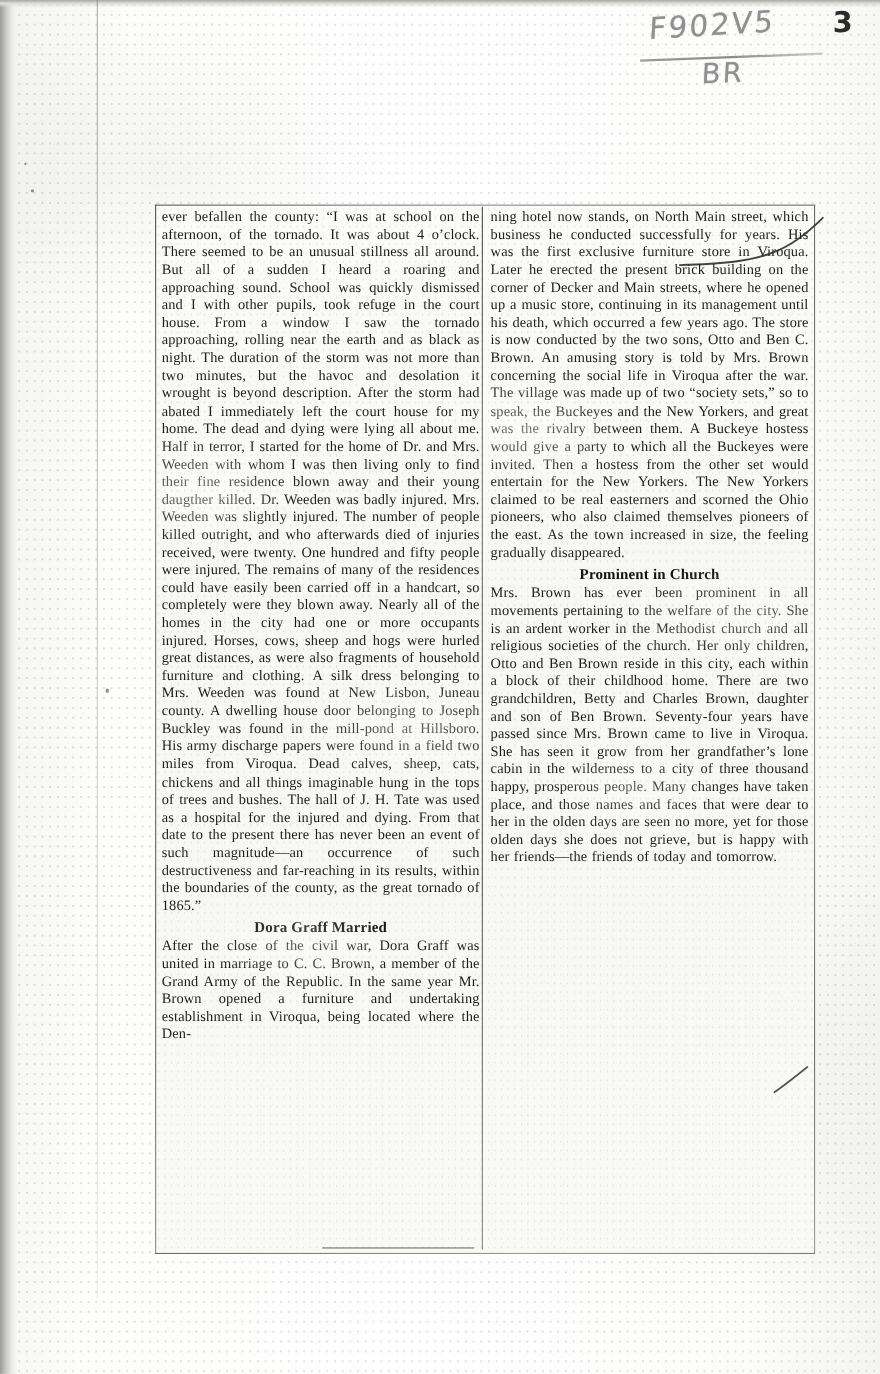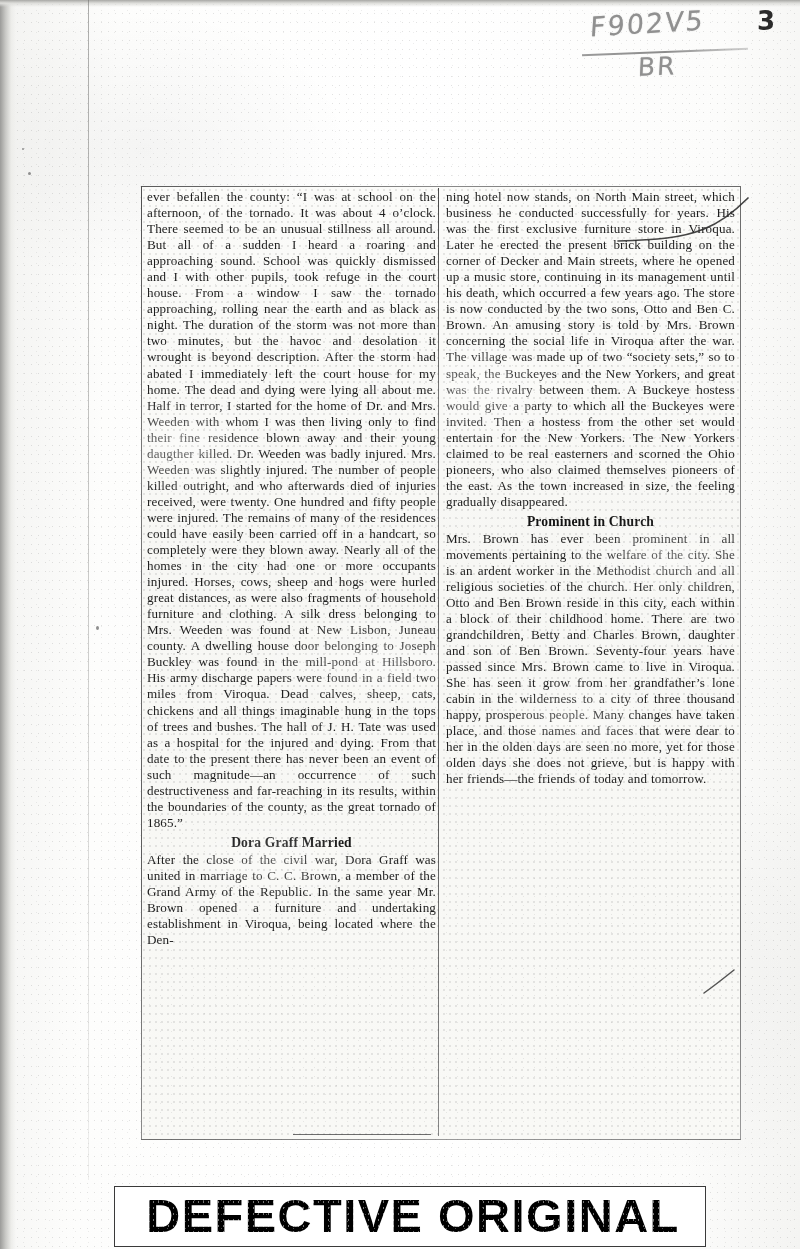--- a/index.html
+++ b/index.html
@@ -313,18 +313,14 @@
   </div>
 
   <svg id="pen-stroke" viewBox="0 0 140 54">
     <path d="M136 2 C 124 14, 110 26, 92 33 C 70 42, 44 44, 6 45" fill="none" stroke="#2a2a2a" stroke-width="1.7" stroke-linecap="round" opacity=".88"></path>
   </svg>
 
   <svg style="position:absolute;left:700px;top:968px;width:40px;height:28px;pointer-events:none;" viewBox="0 0 40 28">
     <path d="M4 25 C 14 18, 24 10, 34 2" fill="none" stroke="#2f2f2f" stroke-width="1.5" stroke-linecap="round" opacity=".82"></path>
   </svg>
 
-  <div id="defective-stamp">
-    <div id="defective-stamp-text">DEFECTIVE ORIGINAL</div>
-    <div id="defective-stamp-grain"></div>
-  </div>
 
 </div>
 
 </body></html>

